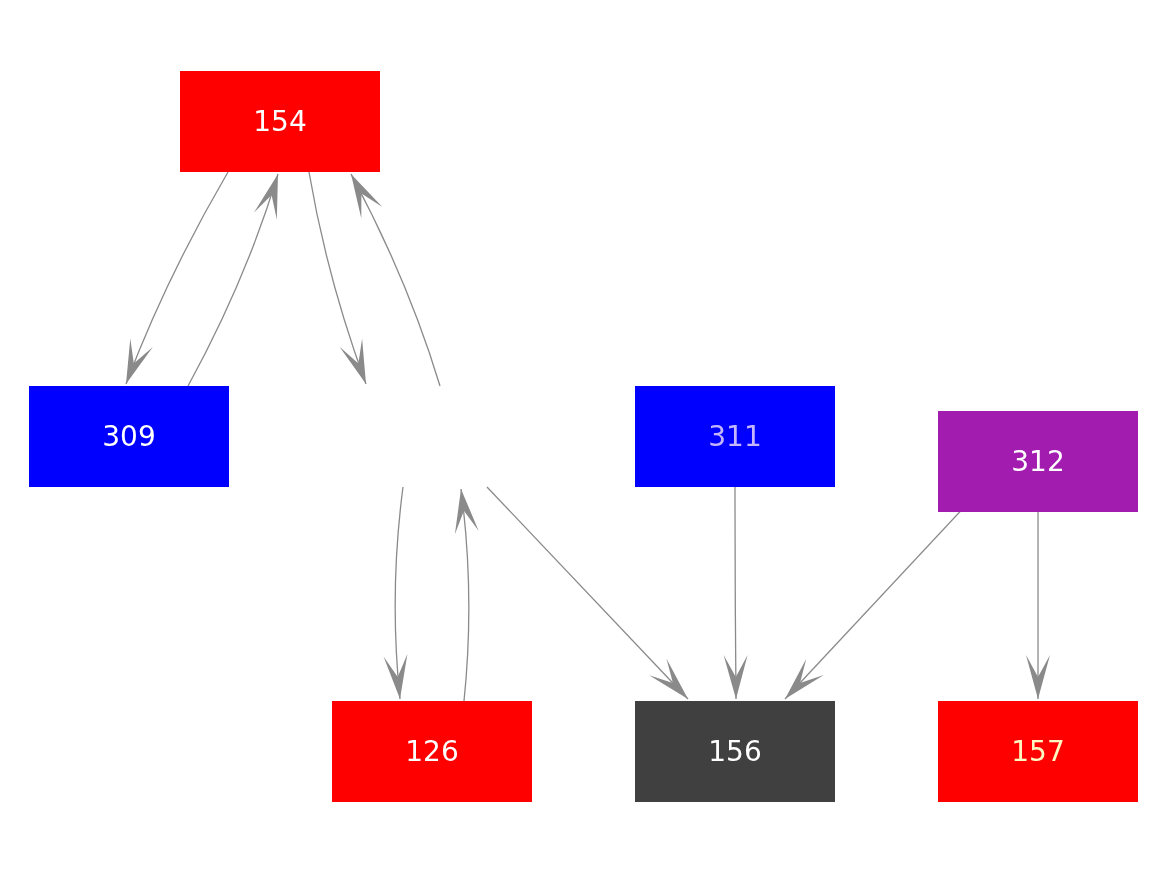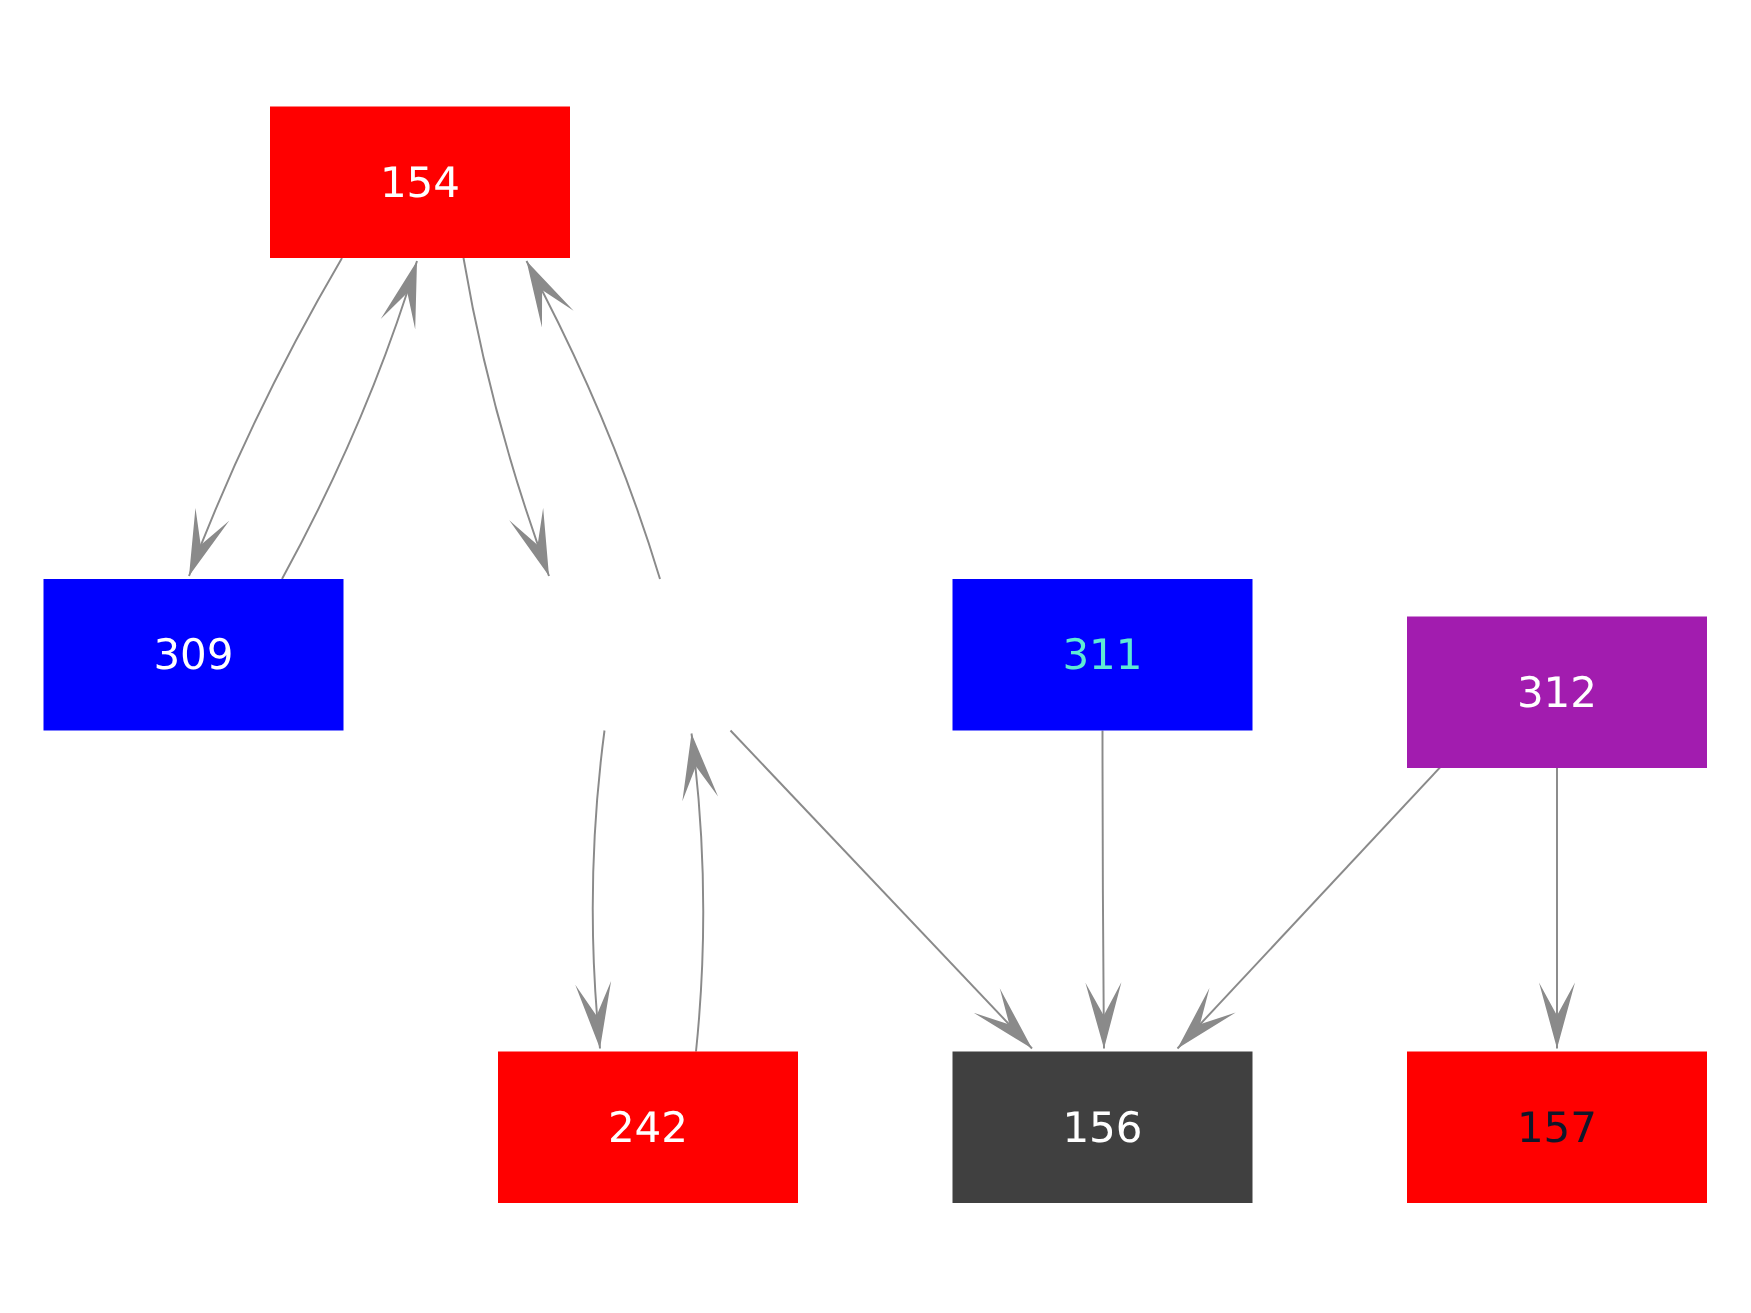--- a/index.html
+++ b/index.html
@@ -56,29 +56,29 @@
       <path d="M 1038 487 Q 1038 593 1038 699" class="edge-line" stroke="#8a8a8a"></path>
       <polygon points="1038.0,699.0 1026.0,655.0 1038.0,677.0 1050.0,655.0" fill="#8a8a8a"></polygon>
     </svg>
   <div id="node-layer">
       <div class="node" style="left: 180px; top: 71px; background: rgb(255, 0, 0); color: rgb(255, 255, 255);">
         <span>154</span>
       </div>
       <div class="node" style="left: 29px; top: 386px; background: rgb(0, 0, 255); color: rgb(255, 255, 255); text-align: right;">
         <span>309</span>
       </div>
-      <div class="node" style="left: 635px; top: 386px; background: rgb(0, 0, 255); color: #5eead4;">
+      <div class="node" style="left: 635px; top: 386px; background: rgb(0, 0, 255); color: #c4b5fd;">
         <span>311</span>
       </div>
       <div class="node" style="left: 938px; top: 386px; background: #a21caf; color: rgb(255, 255, 255); margin-top: 25px;">
         <span>312</span>
       </div>
       <div class="node" style="left: 332px; top: 701px; background: rgb(255, 0, 0); color: rgb(255, 255, 255);">
-        <span>242</span>
+        <span>126</span>
       </div>
       <div class="node" style="left: 635px; top: 701px; background: #404040; color: rgb(255, 255, 255);">
         <span>156</span>
       </div>
-      <div class="node" style="left: 938px; top: 701px; background: rgb(255, 0, 0); color: #0f172a;">
+      <div class="node" style="left: 938px; top: 701px; background: rgb(255, 0, 0); color: #fef9c3;">
         <span>157</span>
       </div>
     </div>
 </div>
 
 </body></html>

